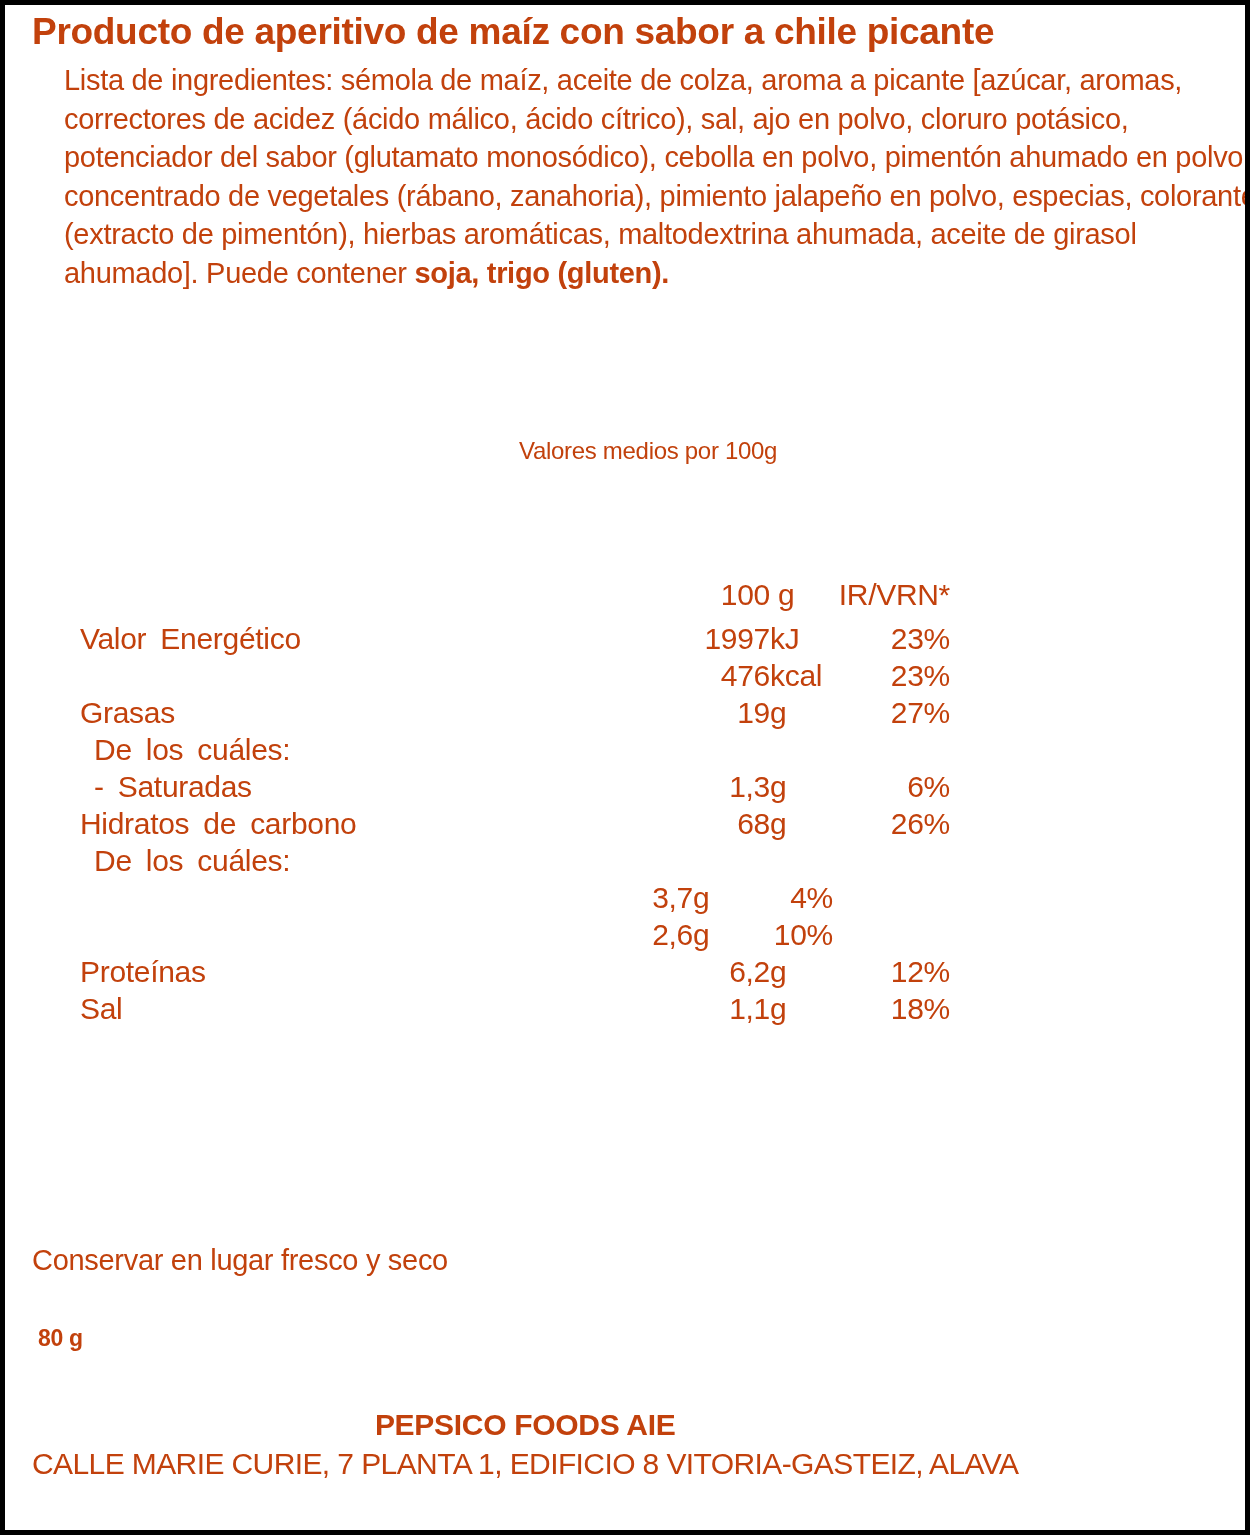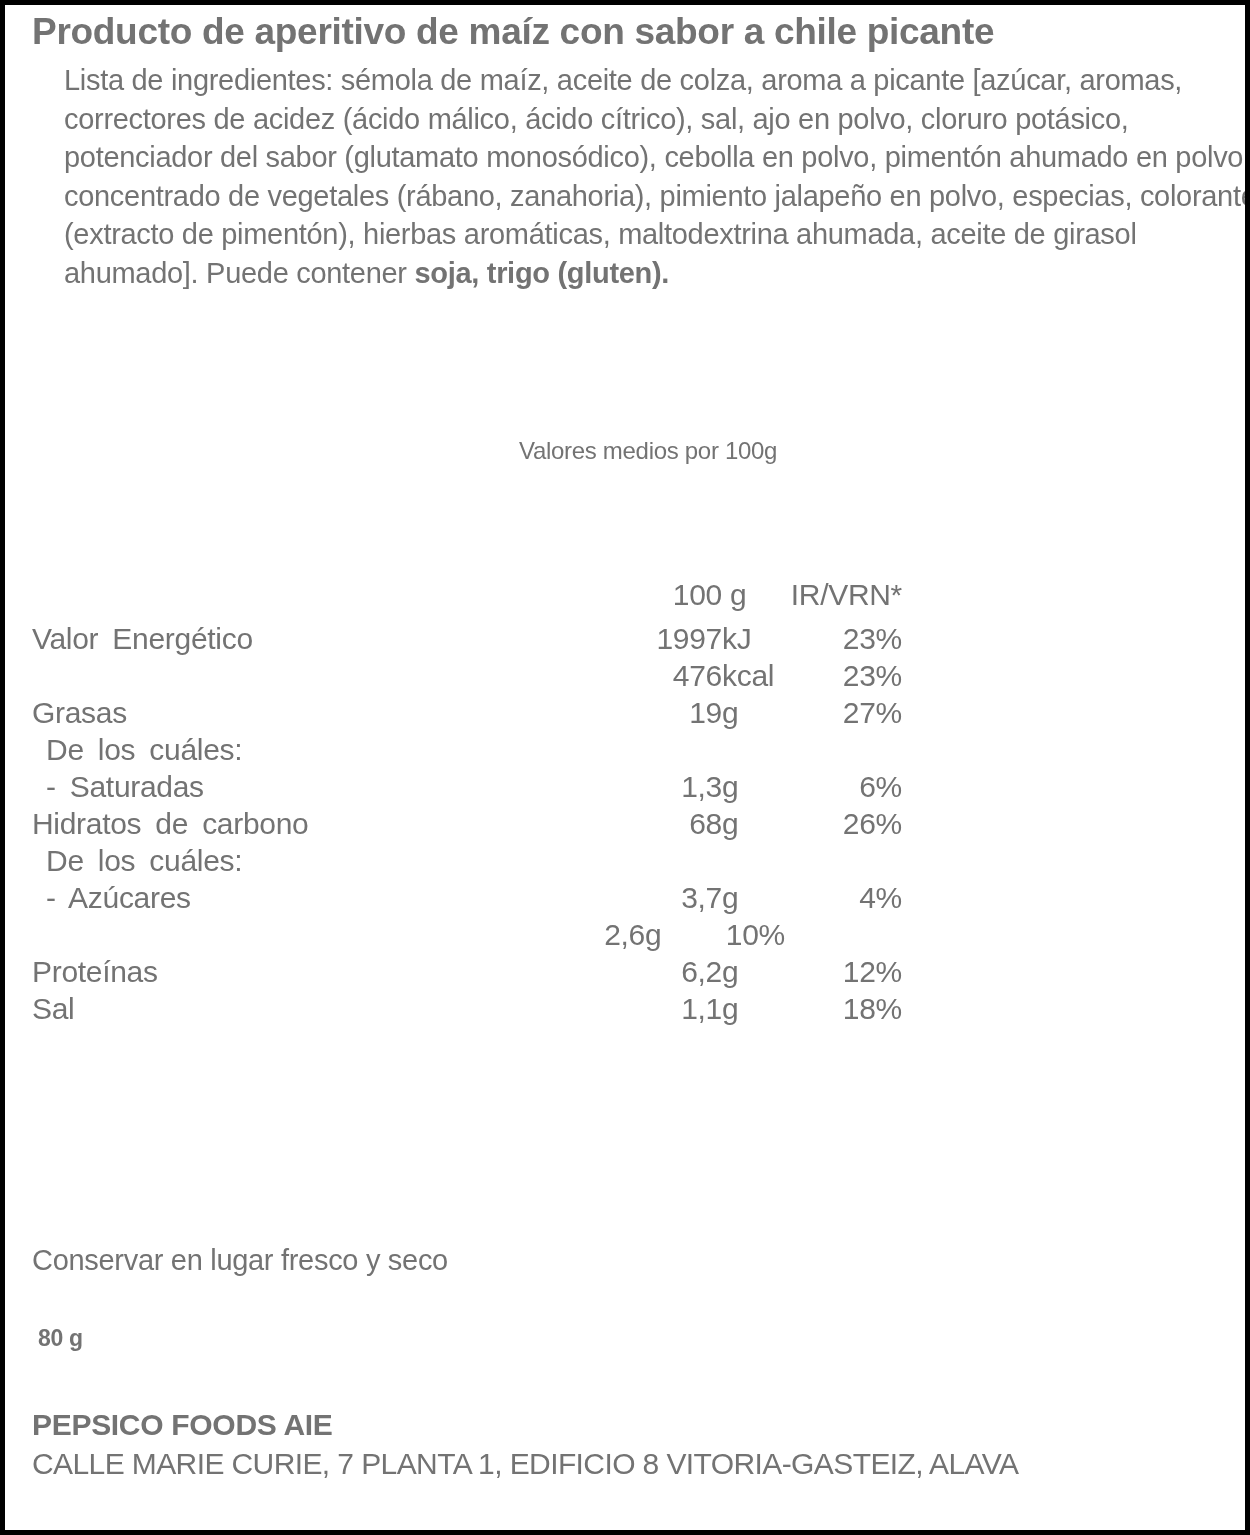--- a/index.html
+++ b/index.html
@@ -4,21 +4,21 @@
 <style>
   html, body { margin: 0; padding: 0; background: #e9e9e9; }
   .page {
     position: relative;
     width: 1250px;
     height: 1535px;
     box-sizing: border-box;
     background: #ffffff;
     border: 5px solid #000000;
     font-family: "Liberation Sans", sans-serif;
-    color: #737373;
+    color: #c2410c;
     overflow: hidden;
     letter-spacing: -0.3px;
   }
   .title {
     position: absolute;
     top: 5px;
     left: 27px;
     right: 20px;
     margin: 0;
     font-size: 37px;
@@ -49,20 +49,21 @@
     top: 571px;
     left: 27px;
     width: 870px;
     font-size: 30px;
     line-height: 37px;
   }
   .nutri-row {
     display: grid;
     grid-template-columns: 613px 77px 63px 117px;
     height: 37px;
+    margin-left: 48px;
   }
   .nutri-row.header { margin-bottom: 7px; }
   .nutri-label {
     white-space: pre;
     word-spacing: 6px;
     overflow: hidden;
   }
   .nutri-num { text-align: right; white-space: pre; }
   .nutri-unit { text-align: left; white-space: pre; }
   .nutri-row.header .nutri-unit { padding-left: 8px; }
@@ -83,20 +84,21 @@
     line-height: 38px;
     font-weight: bold;
     white-space: nowrap;
   }
   .manufacturer {
     position: absolute;
     top: 1401px;
     left: 27px;
     font-size: 30px;
     line-height: 38.5px;
+    text-align: center;
   }
   .manufacturer .mfr-name { font-weight: bold; white-space: nowrap; }
   .manufacturer .mfr-address { font-weight: normal; white-space: nowrap; letter-spacing: -0.6px; }
 </style>
 </head>
 <body>
 
 <div class="page">
 
   <h1 class="title">Producto de aperitivo de maíz con sabor a chile picante</h1>
@@ -157,21 +159,20 @@
     </div>
 
     <div class="nutri-row">
       <span class="nutri-label"> De los cuáles:</span>
       <span class="nutri-num"></span>
       <span class="nutri-unit"></span>
       <span class="nutri-pct"></span>
     </div>
 
     <div class="nutri-row">
-      <span class="nutri-label"> - Azúcares</span>
       <span class="nutri-num">3,7</span>
       <span class="nutri-unit">g</span>
       <span class="nutri-pct">4%</span>
     </div>
 
     <div class="nutri-row">
       <span class="nutri-num">2,6</span>
       <span class="nutri-unit">g</span>
       <span class="nutri-pct">10%</span>
     </div>

